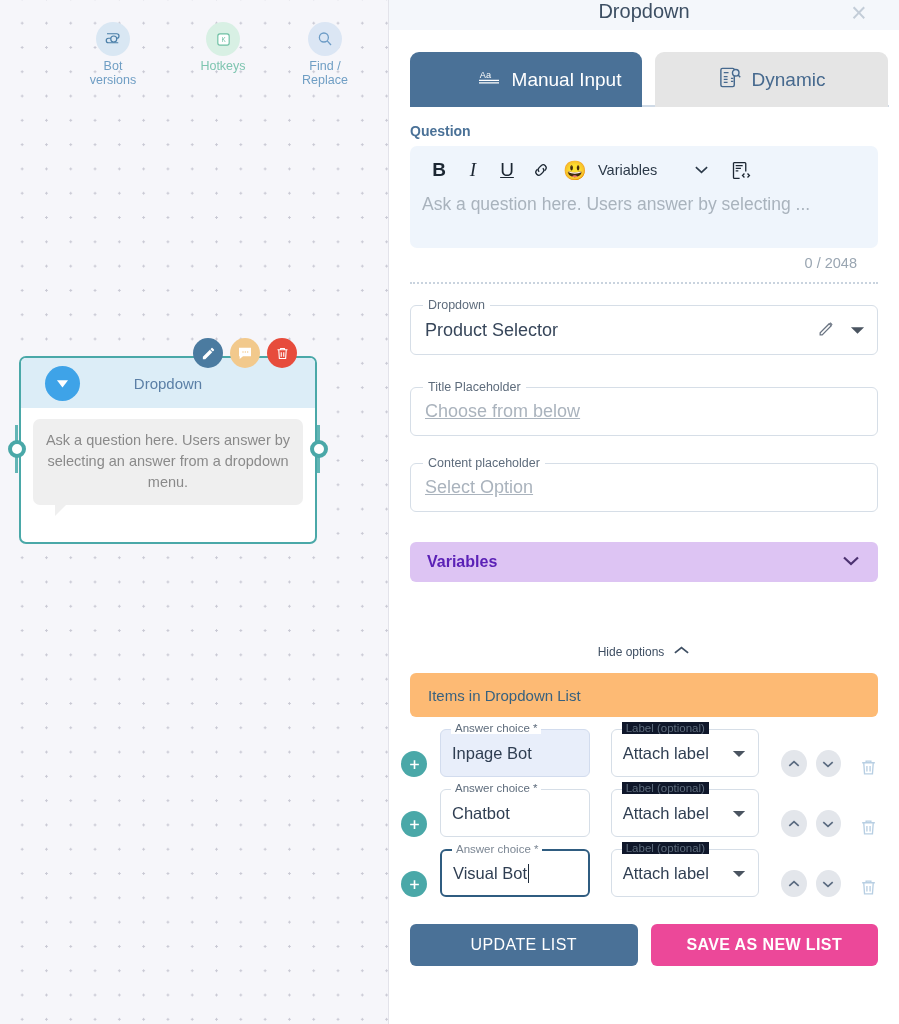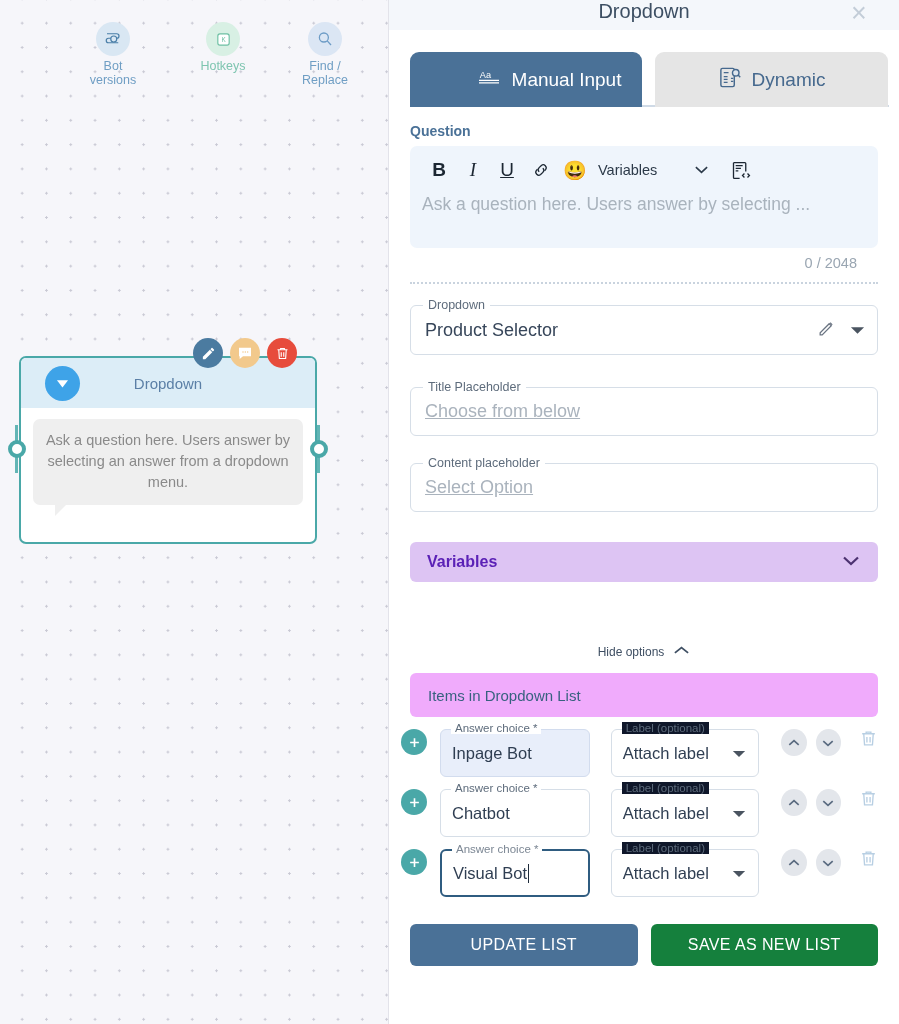--- a/index.html
+++ b/index.html
@@ -167,26 +167,26 @@
     cursor:pointer;
   }
   #variables-bar .lbl { font-size:16px; color:#5b21b6; font-weight:bold; }
 
   #hide-options {
     margin-top:63px; text-align:center; font-size:12px; color:#3f4f63;
     display:flex; align-items:center; justify-content:center; gap:9px; cursor:pointer;
   }
 
   #items-header {
-    margin:14px 21px 5px 21px; height:44px; background:#f0abfc; border-radius:6px;
+    margin:14px 21px 5px 21px; height:44px; background:#fdba74; border-radius:6px;
     display:flex; align-items:center; padding:0 18px;
     font-size:15px; color:#37617f;
   }
 
-  .arow { display:flex; align-items:flex-start; margin:12px 21px 0 12px; height:48px; position:relative; }
+  .arow { display:flex; align-items:flex-end; margin:12px 21px 0 12px; height:48px; position:relative; }
   .add-btn { width:26px; height:26px; border-radius:50%; background:#4aa8a8; display:flex; align-items:center; justify-content:center; flex:0 0 auto; cursor:pointer;}
   .choice {
     position:relative; margin-left:13px; width:158px; height:48px;
     border:1px solid #d6dee7; border-radius:6px; display:flex; align-items:center; padding:0 11px;
     background:#ffffff;
   }
   .choice .ol { position:absolute; top:-8px; left:10px; background:#ffffff; padding:0 4px; font-size:11.5px; color:#5e6c7c; }
   .choice .val { font-size:16.5px; color:#2f3e52; }
   .choice.filled { background:#e8eefa; border-color:#d2dcee; }
   .choice.focused { border:2px solid #2f5c80; }
@@ -205,21 +205,21 @@
   }
   .rowbtn.first { margin-left:22px; }
   .trash { margin-left:18px; cursor:pointer; display:flex; align-items:center; }
 
   #footer-buttons { display:flex; gap:13px; margin:27px 21px 0 21px; }
   .fbtn {
     flex:1; height:42px; border-radius:6px; display:flex; align-items:center; justify-content:center;
     font-size:16px; letter-spacing:0.4px; color:#ffffff; cursor:pointer;
   }
   #btn-update { background:#4a7197; }
-  #btn-saveas { background:#15803d; }
+  #btn-saveas { background:#ec4899;font-weight:bold; }
 </style>
 </head>
 <body>
 
 <div id="canvas">
 
   <div class="cv-tools">
 
     <div class="cv-tool" id="tool-botversions">
       <div class="cbadge">

